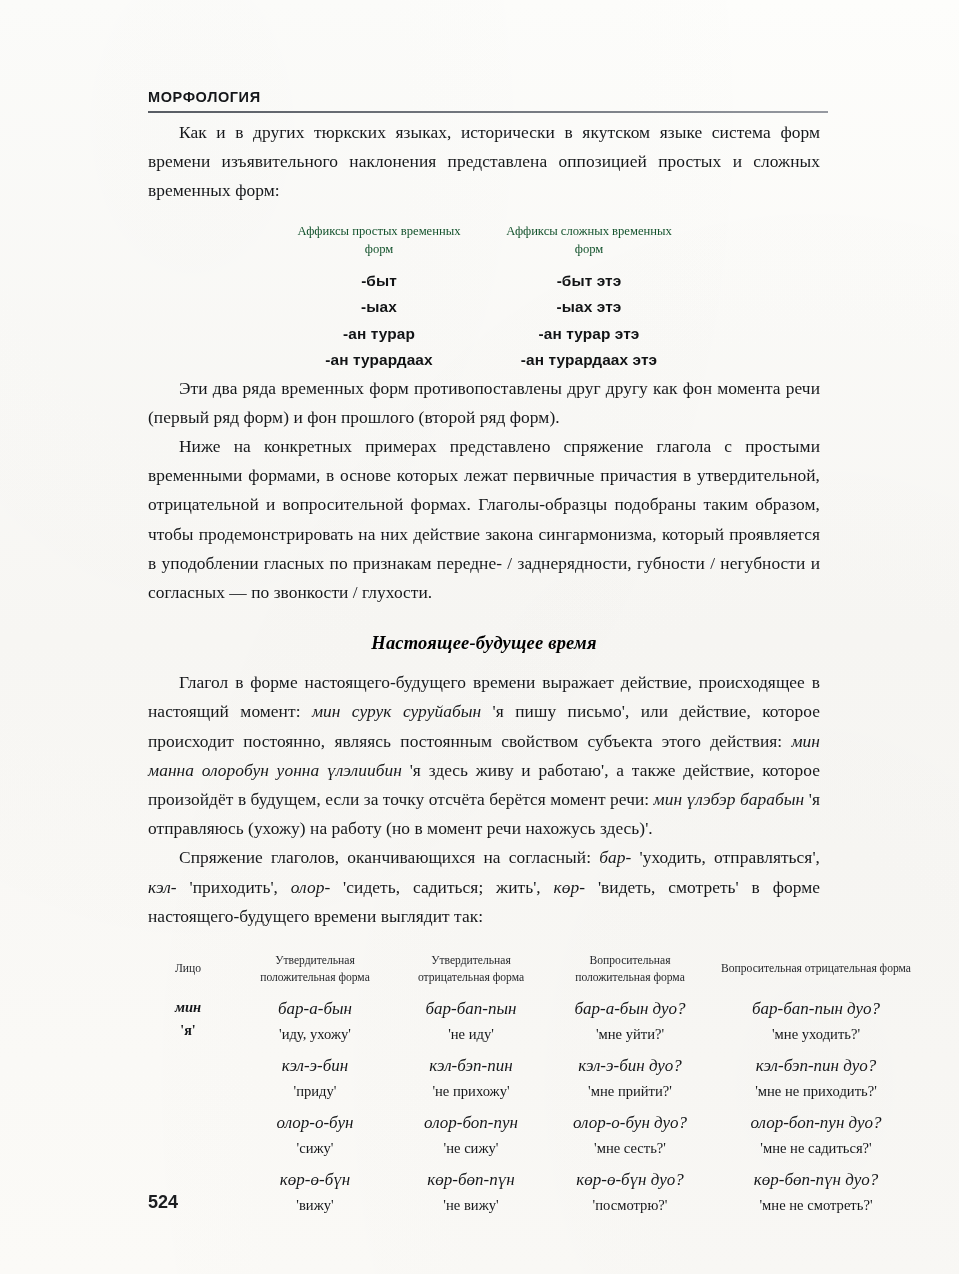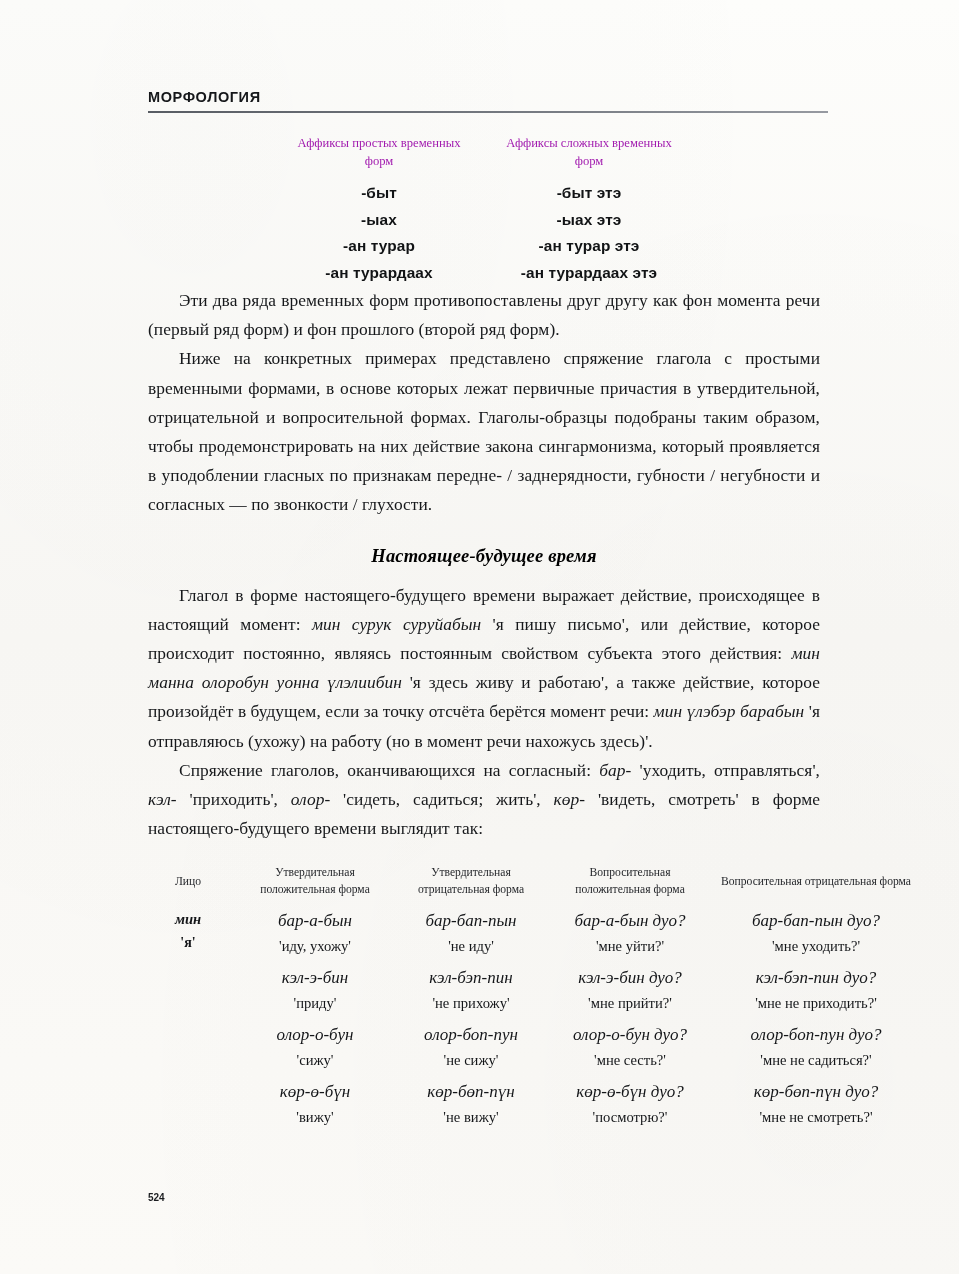--- a/index.html
+++ b/index.html
@@ -79,21 +79,21 @@
     width: 420px;
     border-collapse: collapse;
   }
   .affix-table th {
     font-family: "Liberation Serif", serif;
     font-weight: normal;
     font-size: 12.6px;
     line-height: 18px;
     text-align: center;
     padding: 0 8px 10px 8px;
-    color: #a21caf;
+    color: #14532d;
     width: 50%;
     vertical-align: top;
   }
   .affix-table td {
     text-align: center;
     font-weight: bold;
     font-size: 15.4px;
     line-height: 26.5px;
     padding: 0 6px;
     color: #111315;
@@ -165,37 +165,38 @@
   .conj tr.row-form td { padding-top: 2px; }
   .conj tr.row-gloss td { padding-bottom: 4px; }
 
   
   .folio {
     position: absolute;
     left: 148px;
     top: 1192px;
     font-family: "Liberation Sans", "DejaVu Sans", sans-serif;
     font-weight: bold;
-    font-size: 10px;
+    font-size: 18px;
     color: #1b1d20;
   }
 </style>
 </head>
 <body>
 
 <div class="page">
   <div class="paper-tint"></div>
 
   <div class="runhead-wrap">
     <div class="runhead">МОРФОЛОГИЯ</div>
     <div class="runhead-rule"></div>
   </div>
 
   <div class="content" style="top:118px; position:absolute;">
 
+    <p class="para indent">Как и в других тюркских языках, исторически в якутском языке система форм времени изъявительного наклонения представлена оппозицией простых и сложных временных форм:</p>
 
     <table class="affix-table">
       <thead>
         <tr>
           <th>Аффиксы простых временных форм</th>
           <th>Аффиксы сложных временных форм</th>
         </tr>
       </thead>
       <tbody>
         <tr>

